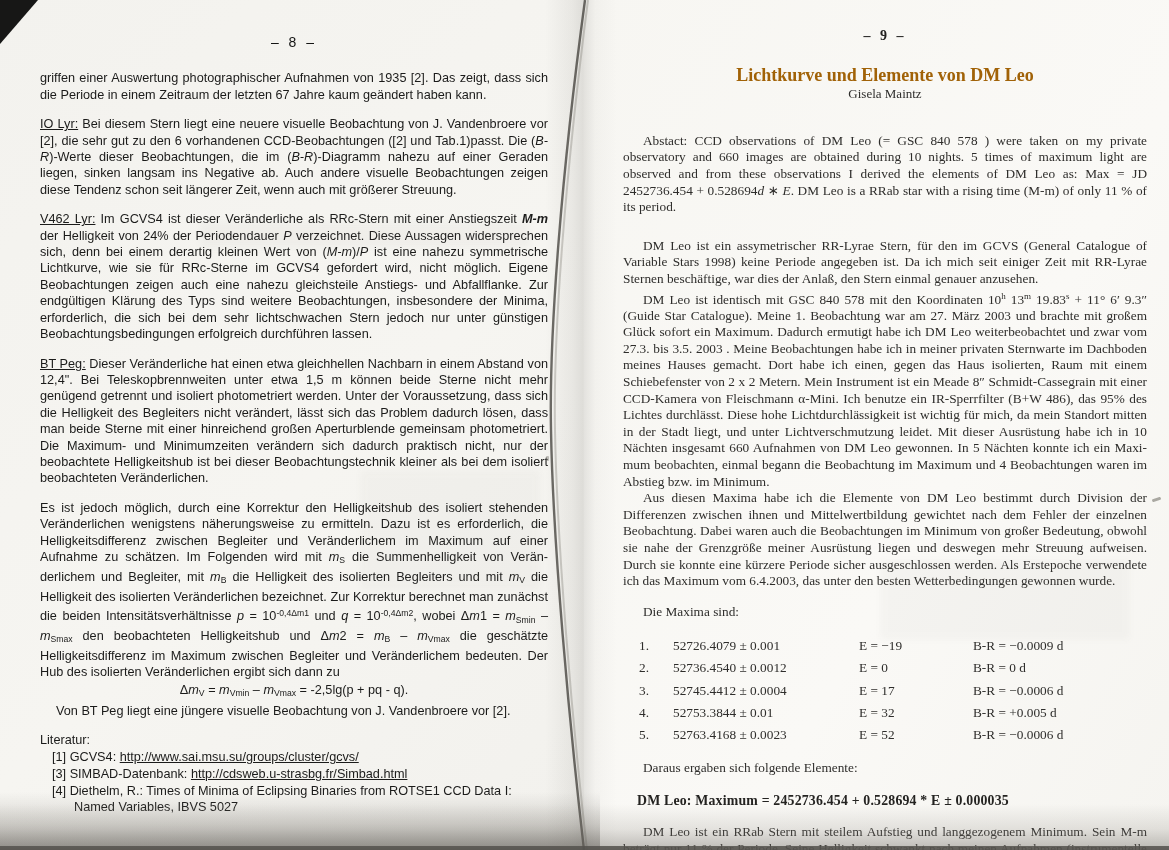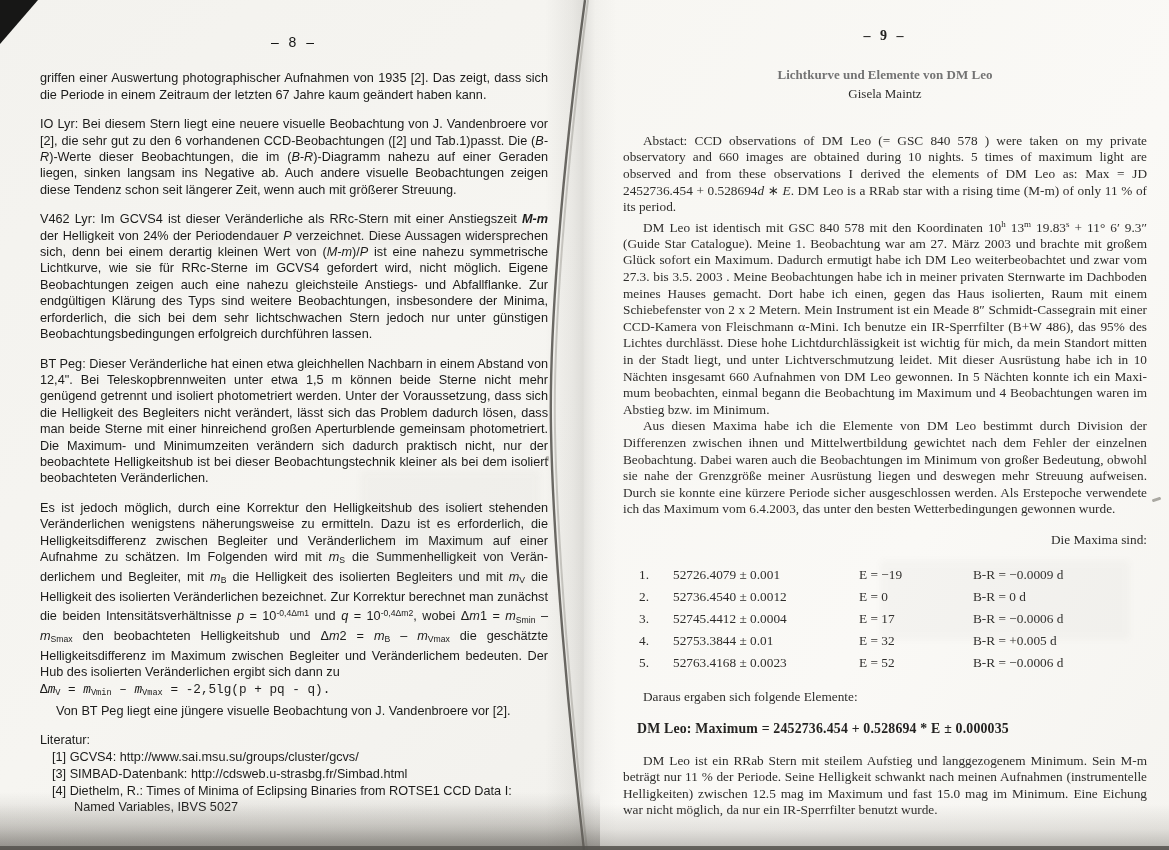--- a/index.html
+++ b/index.html
@@ -17,50 +17,50 @@
   .col-left{
     position:absolute;left:40px;top:34px;width:508px;
     font-family:"Liberation Sans", sans-serif;
     font-size:12.7px;line-height:16.4px;color:#1b1b1a;
   }
   .col-left .pnum{
     text-align:center;font-size:14px;letter-spacing:3px;
     margin:0 0 20px 0;color:#151514;
   }
   .lp{margin:0 0 13px 0;text-align:justify;}
-  .lp-formula{margin:1px 0 1px 0;font-family:Liberation Mono, monospace;}
+  .lp-formula{margin:1px 0 1px 0;text-align:center;}
   .lp-last{margin:0 0 13px 16px;text-align:left;}
   .lit-head{font-weight:normal;margin:4px 0 1px 0;}
   .ref{margin:0;padding-left:34px;text-indent:-22px;text-align:left;line-height:16.6px;}
 
   
   .col-right{
     position:absolute;left:623px;top:28px;width:524px;
     font-family:"Liberation Serif", serif;
     font-size:13.3px;line-height:16.6px;color:#2e2d2b;
   }
   .col-right .pnum{
     text-align:center;font-size:14px;letter-spacing:3px;font-weight:bold;
     margin:0 0 22px 0;color:#222120;
   }
-  .rtitle{text-align:center;font-weight:bold;font-size:13px;margin:0 0 3px 0;color:#737373;}
+  .rtitle{text-align:center;font-weight:bold;font-size:18px;margin:0 0 3px 0;color:#a16207;}
   .rauthor{text-align:center;font-size:13px;margin:3px;}
   .abstract{margin:30px 0 0 0;text-align:justify;text-indent:20px;}
   .rbody{margin:0;text-align:justify;text-indent:20px;}
   .rbody-first{margin-top:22px;}
-  .maxima-head{margin:14px 0 0 0;text-indent:20px;text-align:right;}
+  .maxima-head{margin:14px 0 0 0;text-indent:20px;text-align:left;}
   .maxima{margin:18px 0 0 16px;display:grid;grid-template-columns:34px 186px 114px auto;
     row-gap:5.5px;line-height:16.6px;}
   .maxima span{white-space:nowrap;}
   .elements-head{margin:17px 0 0 0;text-indent:20px;text-align:left;}
   .elements-line{margin:16px 0 0 14px;font-weight:bold;font-size:13.8px;letter-spacing:0.2px;color:#242321;}
   .rlast{margin-top:15px;}
 
   
-  .rt-u{}
+  .rt-u{text-decoration:underline;}
   .rt-b{font-weight:bold;}
   .rt-i{font-style:italic;}
   .rt-sub{font-size:0.68em;vertical-align:-0.28em;}
   .rt-sup{font-size:0.68em;vertical-align:0.5em;}
 
   
   .gutter-grad{position:absolute;left:545px;top:0;width:72px;height:850px;pointer-events:none;
     background:linear-gradient(90deg,rgba(60,58,52,0) 0%,rgba(60,58,52,0.07) 38%,rgba(60,58,52,0.12) 52%,rgba(60,58,52,0.03) 70%,rgba(60,58,52,0) 100%);}
   .gutter-svg{position:absolute;left:0;top:0;pointer-events:none;}
   .corner-fold{position:absolute;left:0;top:0;width:38px;height:44px;background:#171716;
@@ -108,20 +108,21 @@
   </div>
 
   <div class="col-right">
     <div class="pnum">–  9  –</div>
 
     <div class="rtitle">Lichtkurve und Elemente von DM Leo</div>
     <div class="rauthor">Gisela Maintz</div>
 
     <p class="abstract"><span>Abstact: CCD observations of DM Leo (= GSC 840 578 ) were taken on my private observatory and 660 images are obtained during 10 nights. 5 times of maximum light are observed and from these observations I derived the elements of DM Leo as: Max = JD 2452736.454 + 0.528694</span><span class="rt-i">d</span><span> ∗ </span><span class="rt-i">E</span><span>. DM Leo is a RRab star with a rising time (M-m) of only 11 % of its period.</span></p>
 
+    <p class="rbody rbody-first">DM Leo ist ein assymetrischer RR-Lyrae Stern, für den im GCVS (General Catalogue of Variable Stars 1998) keine Periode angegeben ist. Da ich mich seit einiger Zeit mit RR-Lyrae Sternen beschäftige, war dies der Anlaß, den Stern einmal genauer anzusehen.</p>
     <p class="rbody"><span>DM Leo ist identisch mit GSC 840 578 mit den Koordinaten 10</span><span class="rt-sup">h</span><span> 13</span><span class="rt-sup">m</span><span> 19.83</span><span class="rt-sup">s</span><span> + 11° 6′ 9.3″ (Guide Star Catalogue). Meine 1. Beobachtung war am 27. März 2003 und brachte mit großem Glück sofort ein Maximum. Dadurch ermutigt habe ich DM Leo weiterbeobachtet und zwar vom 27.3. bis 3.5. 2003 . Meine Beobachtungen habe ich in meiner privaten Sternwarte im Dachbo­den meines Hauses gemacht. Dort habe ich einen, gegen das Haus isolierten, Raum mit einem Schiebefenster von 2 x 2 Metern. Mein Instrument ist ein Meade 8″ Schmidt-Cassegrain mit einer CCD-Kamera von Fleischmann α-Mini. Ich benutze ein IR-Sperrfilter (B+W 486), das 95% des Lichtes durchlässt. Diese hohe Lichtdurchlässigkeit ist wichtig für mich, da mein Standort mitten in der Stadt liegt, und unter Lichtverschmutzung leidet. Mit dieser Ausrüstung habe ich in 10 Nächten insgesamt 660 Aufnahmen von DM Leo gewonnen. In 5 Nächten konnte ich ein Maxi­mum beobachten, einmal begann die Beobachtung im Maximum und 4 Beobachtungen waren im Abstieg bzw. im Minimum.</span></p>
     <p class="rbody">Aus diesen Maxima habe ich die Elemente von DM Leo bestimmt durch Division der Differen­zen zwischen ihnen und Mittelwertbildung gewichtet nach dem Fehler der einzelnen Beobachtung. Dabei waren auch die Beobachtungen im Minimum von großer Bedeutung, obwohl sie nahe der Grenzgröße meiner Ausrüstung liegen und deswegen mehr Streuung aufweisen. Durch sie konnte eine kürzere Periode sicher ausgeschlossen werden. Als Erstepoche verwendete ich das Maximum vom 6.4.2003, das unter den besten Wetterbedingungen gewonnen wurde.</p>
 
     <p class="maxima-head">Die Maxima sind:</p>
 
     <div class="maxima">
       <span>1.</span>
       <span>52726.4079 ± 0.001</span>
       <span>E = −19</span>
       <span>B-R = −0.0009 d</span>

